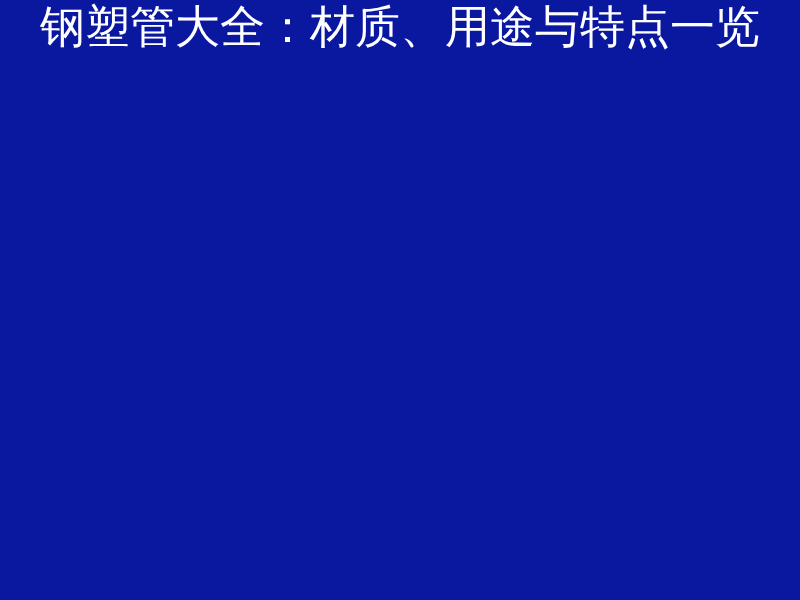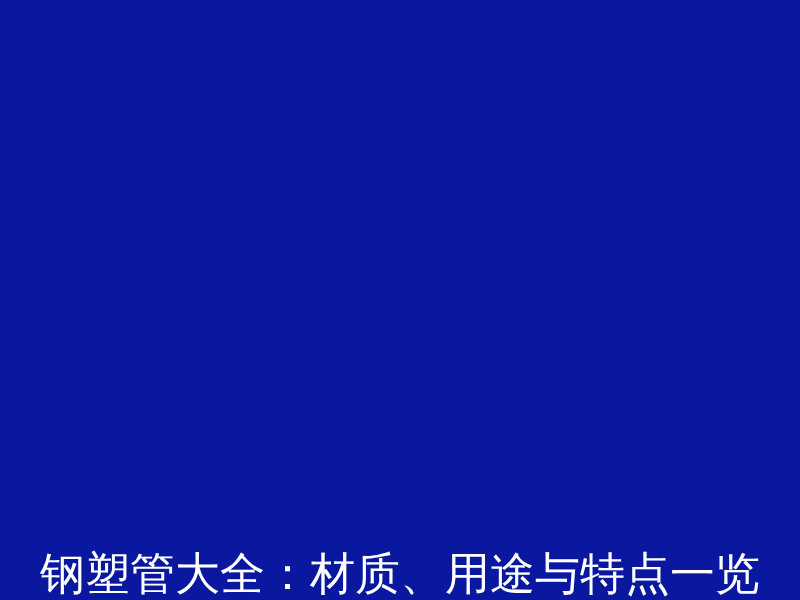--- a/index.html
+++ b/index.html
@@ -15,21 +15,21 @@
     font-family: "DejaVu Sans", "Liberation Sans", sans-serif;
   }
 
   
   .title-card {
     position: relative;
     box-sizing: border-box;
     width: 800px;
     height: 600px;
     display: flex;
-    align-items: flex-end;
+    align-items: flex-start;
     justify-content: center;
     background-color: #0a18a0; 
     -webkit-font-smoothing: antialiased;
   }
 
   
   .title-text {
     display: block;
     width: 100%;
     text-align: center;

